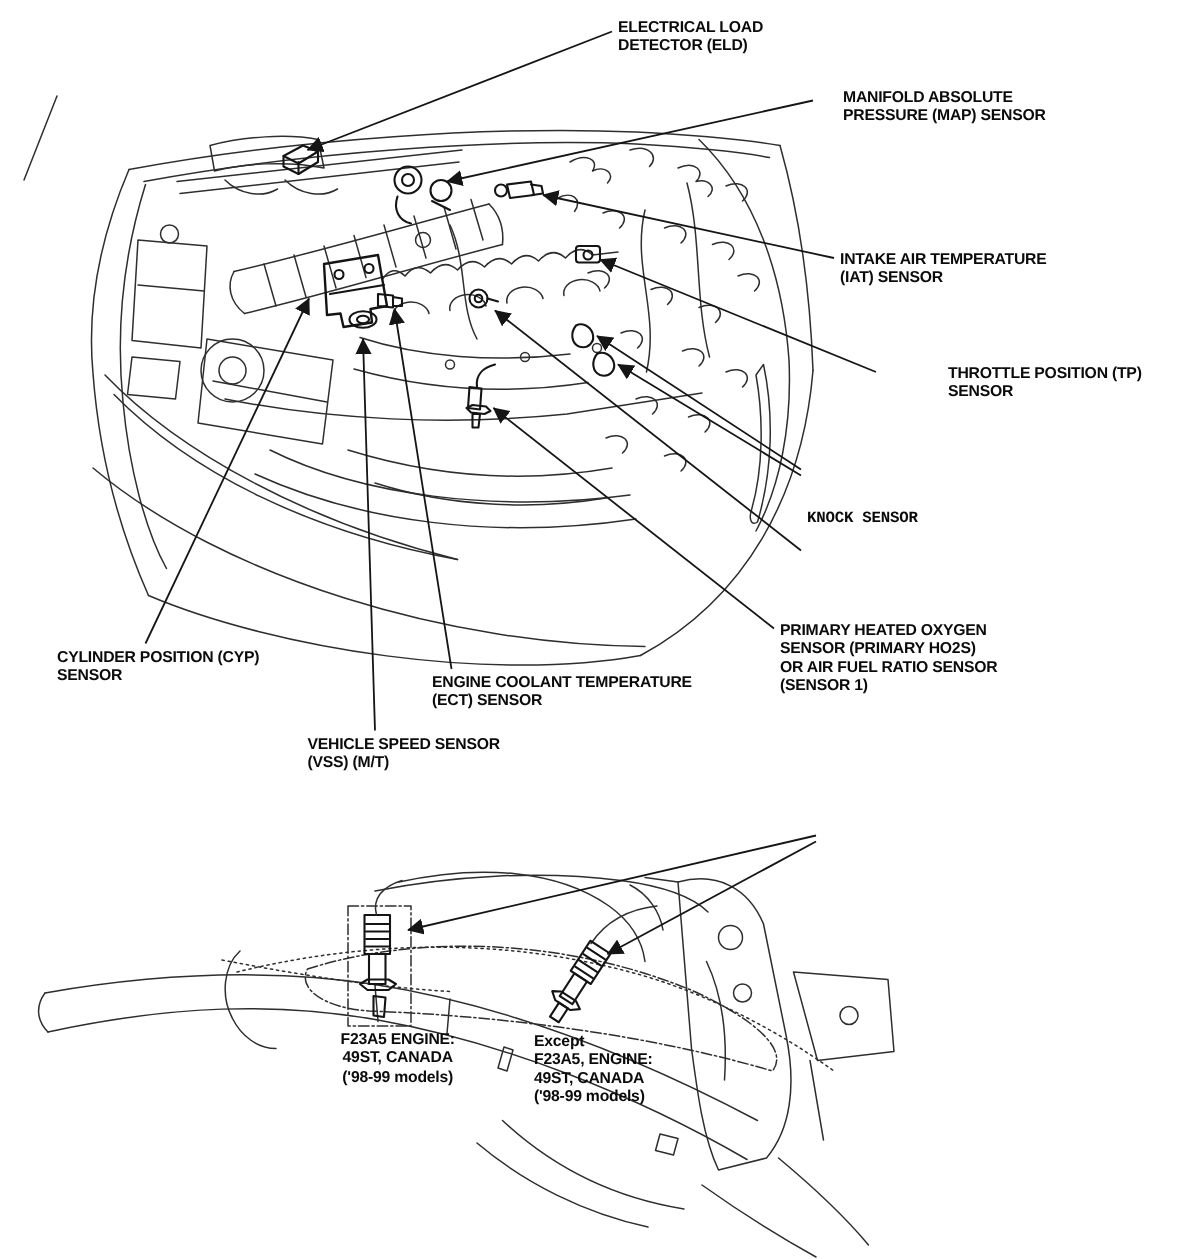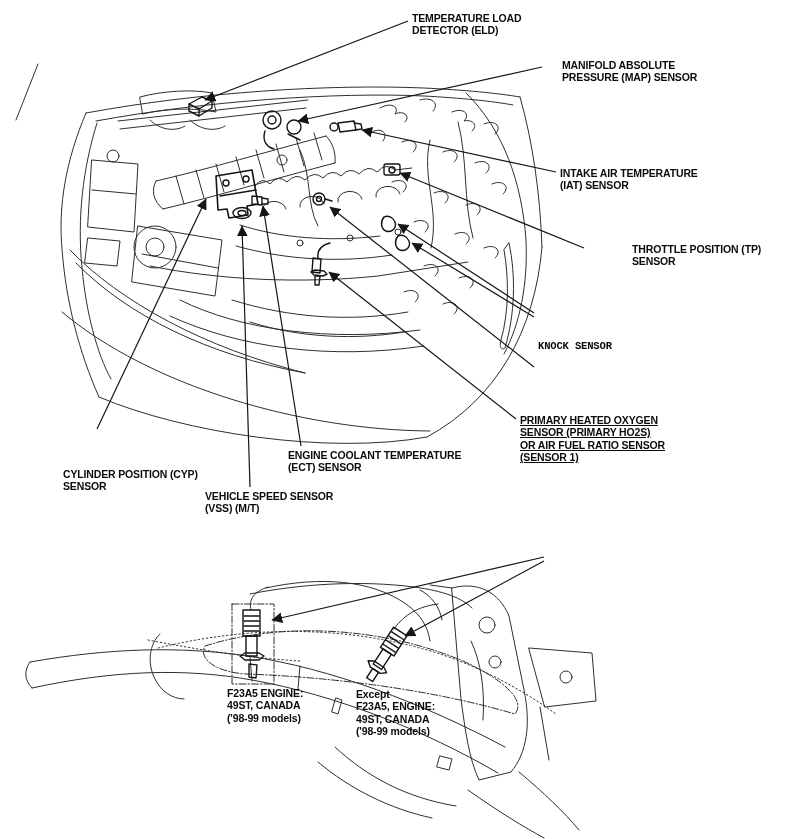--- a/index.html
+++ b/index.html
@@ -246,40 +246,40 @@
       <line x1="534" y1="367" x2="330" y2="207" marker-end="url(#arrowhead)"></line>
       <line x1="516" y1="419" x2="329" y2="272" marker-end="url(#arrowhead)"></line>
       <line x1="97" y1="429" x2="206" y2="199" marker-end="url(#arrowhead)"></line>
       <line x1="301" y1="446" x2="263" y2="206" marker-end="url(#arrowhead)"></line>
       <line x1="250" y1="487" x2="242" y2="226" marker-end="url(#arrowhead)"></line>
       <line x1="544" y1="557" x2="272" y2="620" marker-end="url(#arrowhead)"></line>
       <line x1="544" y1="561" x2="405" y2="636" marker-end="url(#arrowhead)"></line>
     </svg>
 
   <div class="layer" id="callout-layer" style="width:793px;height:839px;">
-      <div class="callout" style="left: 412px; top: 12px;">TEMPERATURE LOAD
+      <div class="callout" style="left: 412px; top: 12px;">ELECTRICAL LOAD
 DETECTOR (ELD)</div>
       <div class="callout" style="left: 562px; top: 59px;">MANIFOLD ABSOLUTE
 PRESSURE (MAP) SENSOR</div>
       <div class="callout" style="left: 560px; top: 167px;">INTAKE AIR TEMPERATURE
 (IAT) SENSOR</div>
       <div class="callout" style="left: 588px; top: 243px; margin-left: 44px;">THROTTLE POSITION (TP)
 SENSOR</div>
       <div class="callout" style="left: 538px; top: 340px; font-family: Liberation Mono, monospace;">KNOCK SENSOR</div>
-      <div class="callout" style="left: 520px; top: 414px; text-decoration: underline;">PRIMARY HEATED OXYGEN
+      <div class="callout" style="left: 520px; top: 414px;">PRIMARY HEATED OXYGEN
 SENSOR (PRIMARY HO2S)
 OR AIR FUEL RATIO SENSOR
 (SENSOR 1)</div>
-      <div class="callout" style="left: 63px; top: 432px; margin-top: 36px;">CYLINDER POSITION (CYP)
+      <div class="callout" style="left: 38px; top: 432px;">CYLINDER POSITION (CYP)
 SENSOR</div>
       <div class="callout" style="left: 288px; top: 449px;">ENGINE COOLANT TEMPERATURE
 (ECT) SENSOR</div>
       <div class="callout" style="left: 205px; top: 490px;">VEHICLE SPEED SENSOR
 (VSS) (M/T)</div>
-      <div class="callout" style="left: 227px; top: 687px;">F23A5 ENGINE:
+      <div class="callout" style="left: 227px; top: 687px; text-align: center;">F23A5 ENGINE:
 49ST, CANADA
 ('98-99 models)</div>
       <div class="callout" style="left: 356px; top: 688px;">Except
 F23A5, ENGINE:
 49ST, CANADA
 ('98-99 models)</div>
     </div>
 </div>
 
 </body></html>

